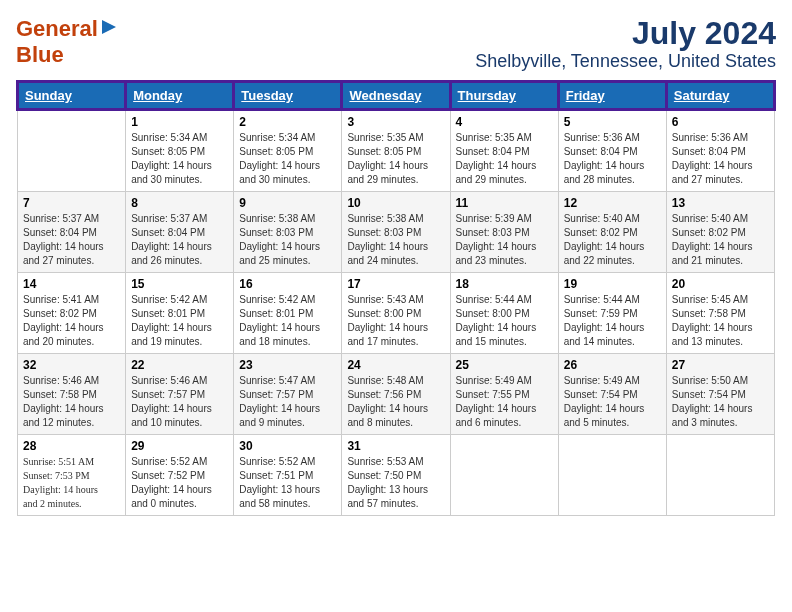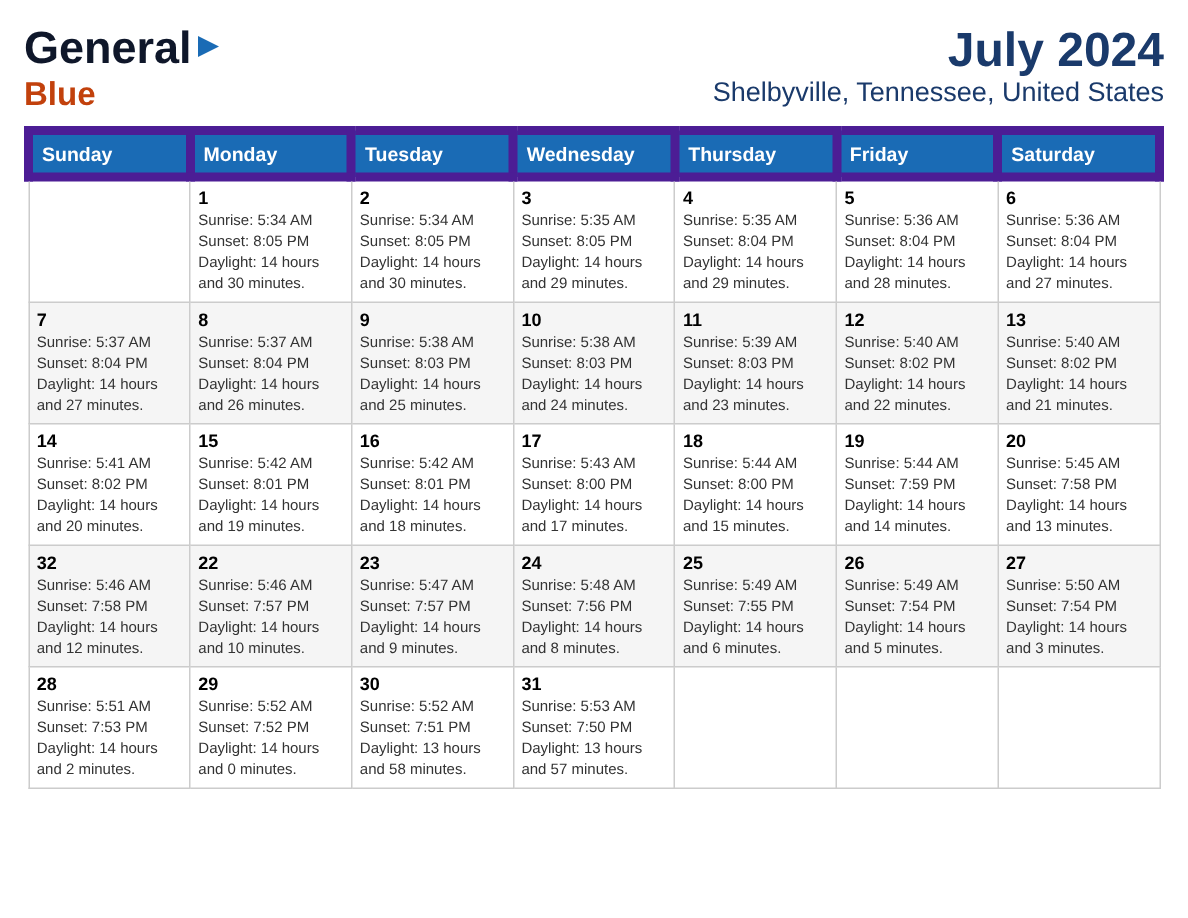--- a/index.html
+++ b/index.html
@@ -44,21 +44,22 @@
       border-collapse: collapse;
       font-size: 11px;
     }
     .calendar-table th {
       background: #1a6bb5;
       color: #fff;
       text-align: left;
       padding: 5px 6px;
       font-size: 13px;
       font-weight: bold;
-      border: 6px solid #4c1d95;
+      border: 3px solid #4c1d95;
+      text-decoration: underline;
     }
     .calendar-table td {
       border: 1px solid #ccc;
       vertical-align: top;
       padding: 4px 5px;
       width: calc(100% / 7);
       min-height: 80px;
       background: #fff;
     }
     .calendar-table tr:nth-child(even) td {
@@ -78,21 +79,21 @@
     .empty-cell {
       background: #f9f9f9;
     }
   </style>
 </head>
 <body>
 
 <div class="header-area">
   <div class="logo">
     <div class="logo-line">
-      <span style="font-size:30px;font-weight:bold;color:#0f172a;">General</span>
+      <span style="font-size:22px;font-weight:bold;color:#c2410c;">General</span>
       <span style="display:inline-block;margin-left:2px;vertical-align:middle;">
         <svg width="18" height="18" viewBox="0 0 18 18">
             <polygon points="2,2 16,9 2,16" fill="#1a6bb5"></polygon>
           </svg>
       </span>
     </div>
     <div>
       <span style="font-size:22px;font-weight:bold;color:#c2410c;">Blue</span>
     </div>
   </div>
@@ -309,21 +310,21 @@
           <span class="day-number">27</span>
           <div class="day-info" style="white-space: pre-line;">Sunrise: 5:50 AM
 Sunset: 7:54 PM
 Daylight: 14 hours
 and 3 minutes.</div>
         </td>
       </tr>
       <tr>
         <td>
           <span class="day-number">28</span>
-          <div class="day-info" style="white-space: pre-line;">Sunrise: 5:51 AM
+          <div class="day-info" style="white-space: pre-line; font-family: Liberation Serif, serif;">Sunrise: 5:51 AM
 Sunset: 7:53 PM
 Daylight: 14 hours
 and 2 minutes.</div>
         </td>
         <td>
           <span class="day-number">29</span>
           <div class="day-info" style="white-space: pre-line;">Sunrise: 5:52 AM
 Sunset: 7:52 PM
 Daylight: 14 hours
 and 0 minutes.</div>

